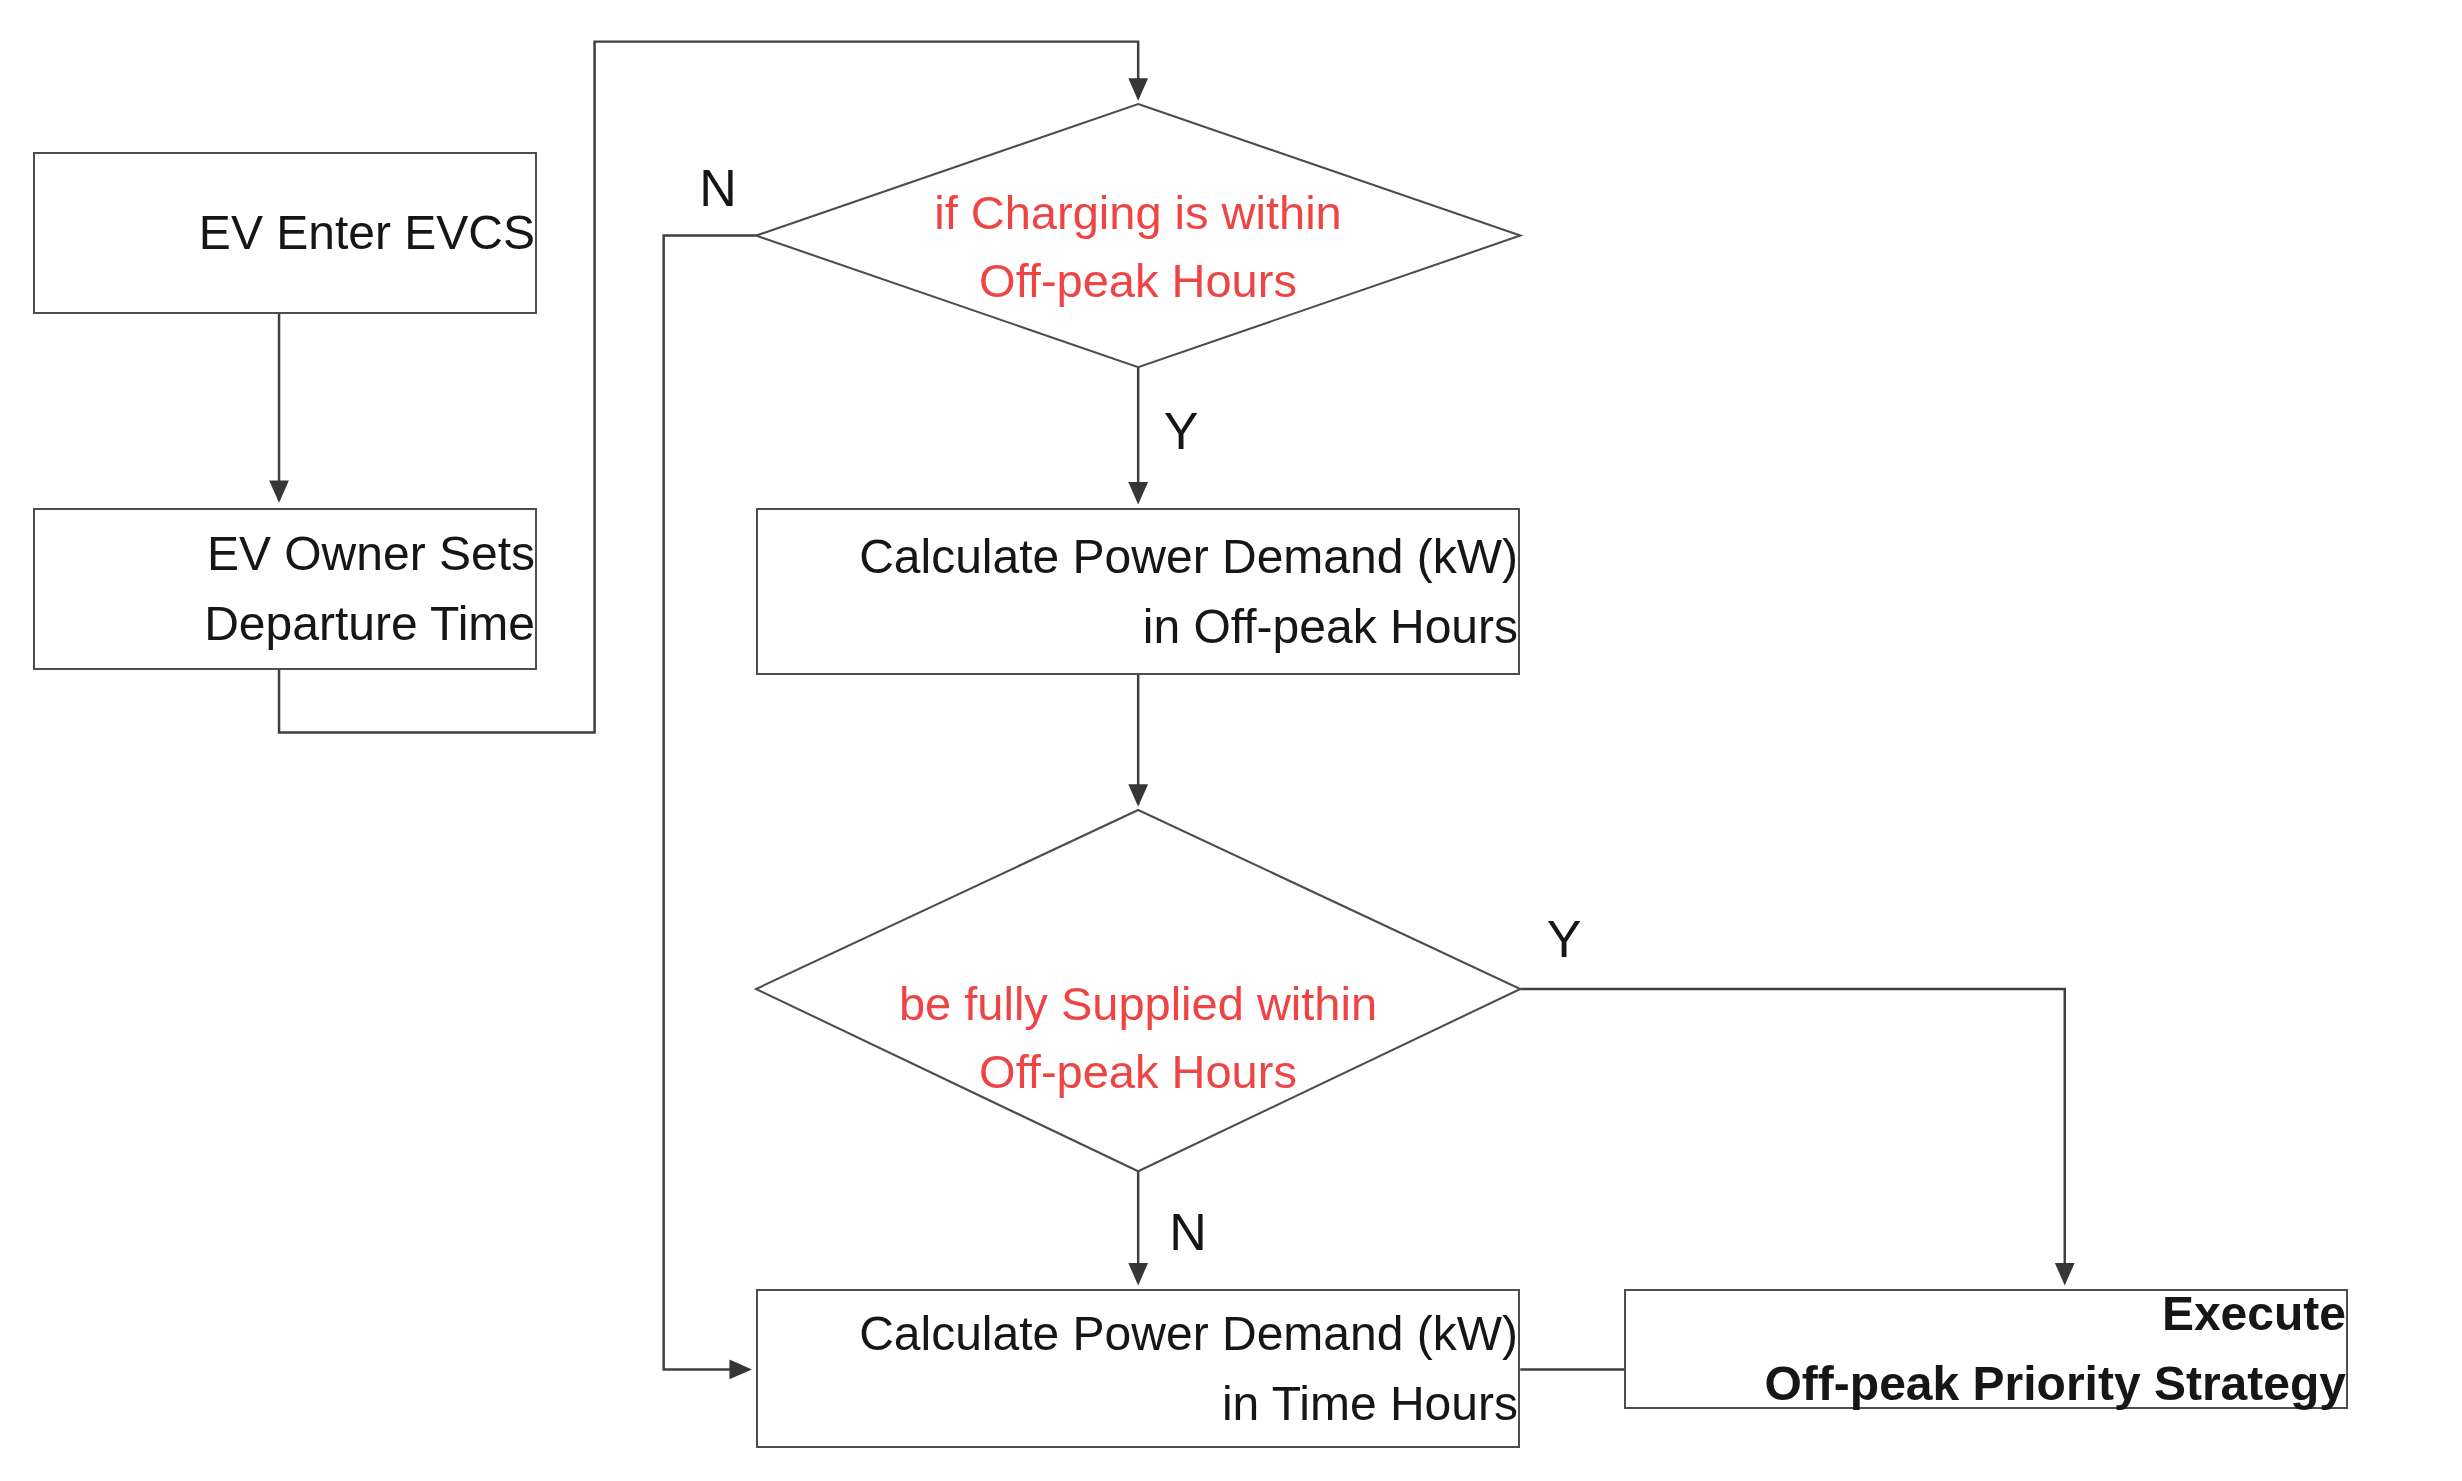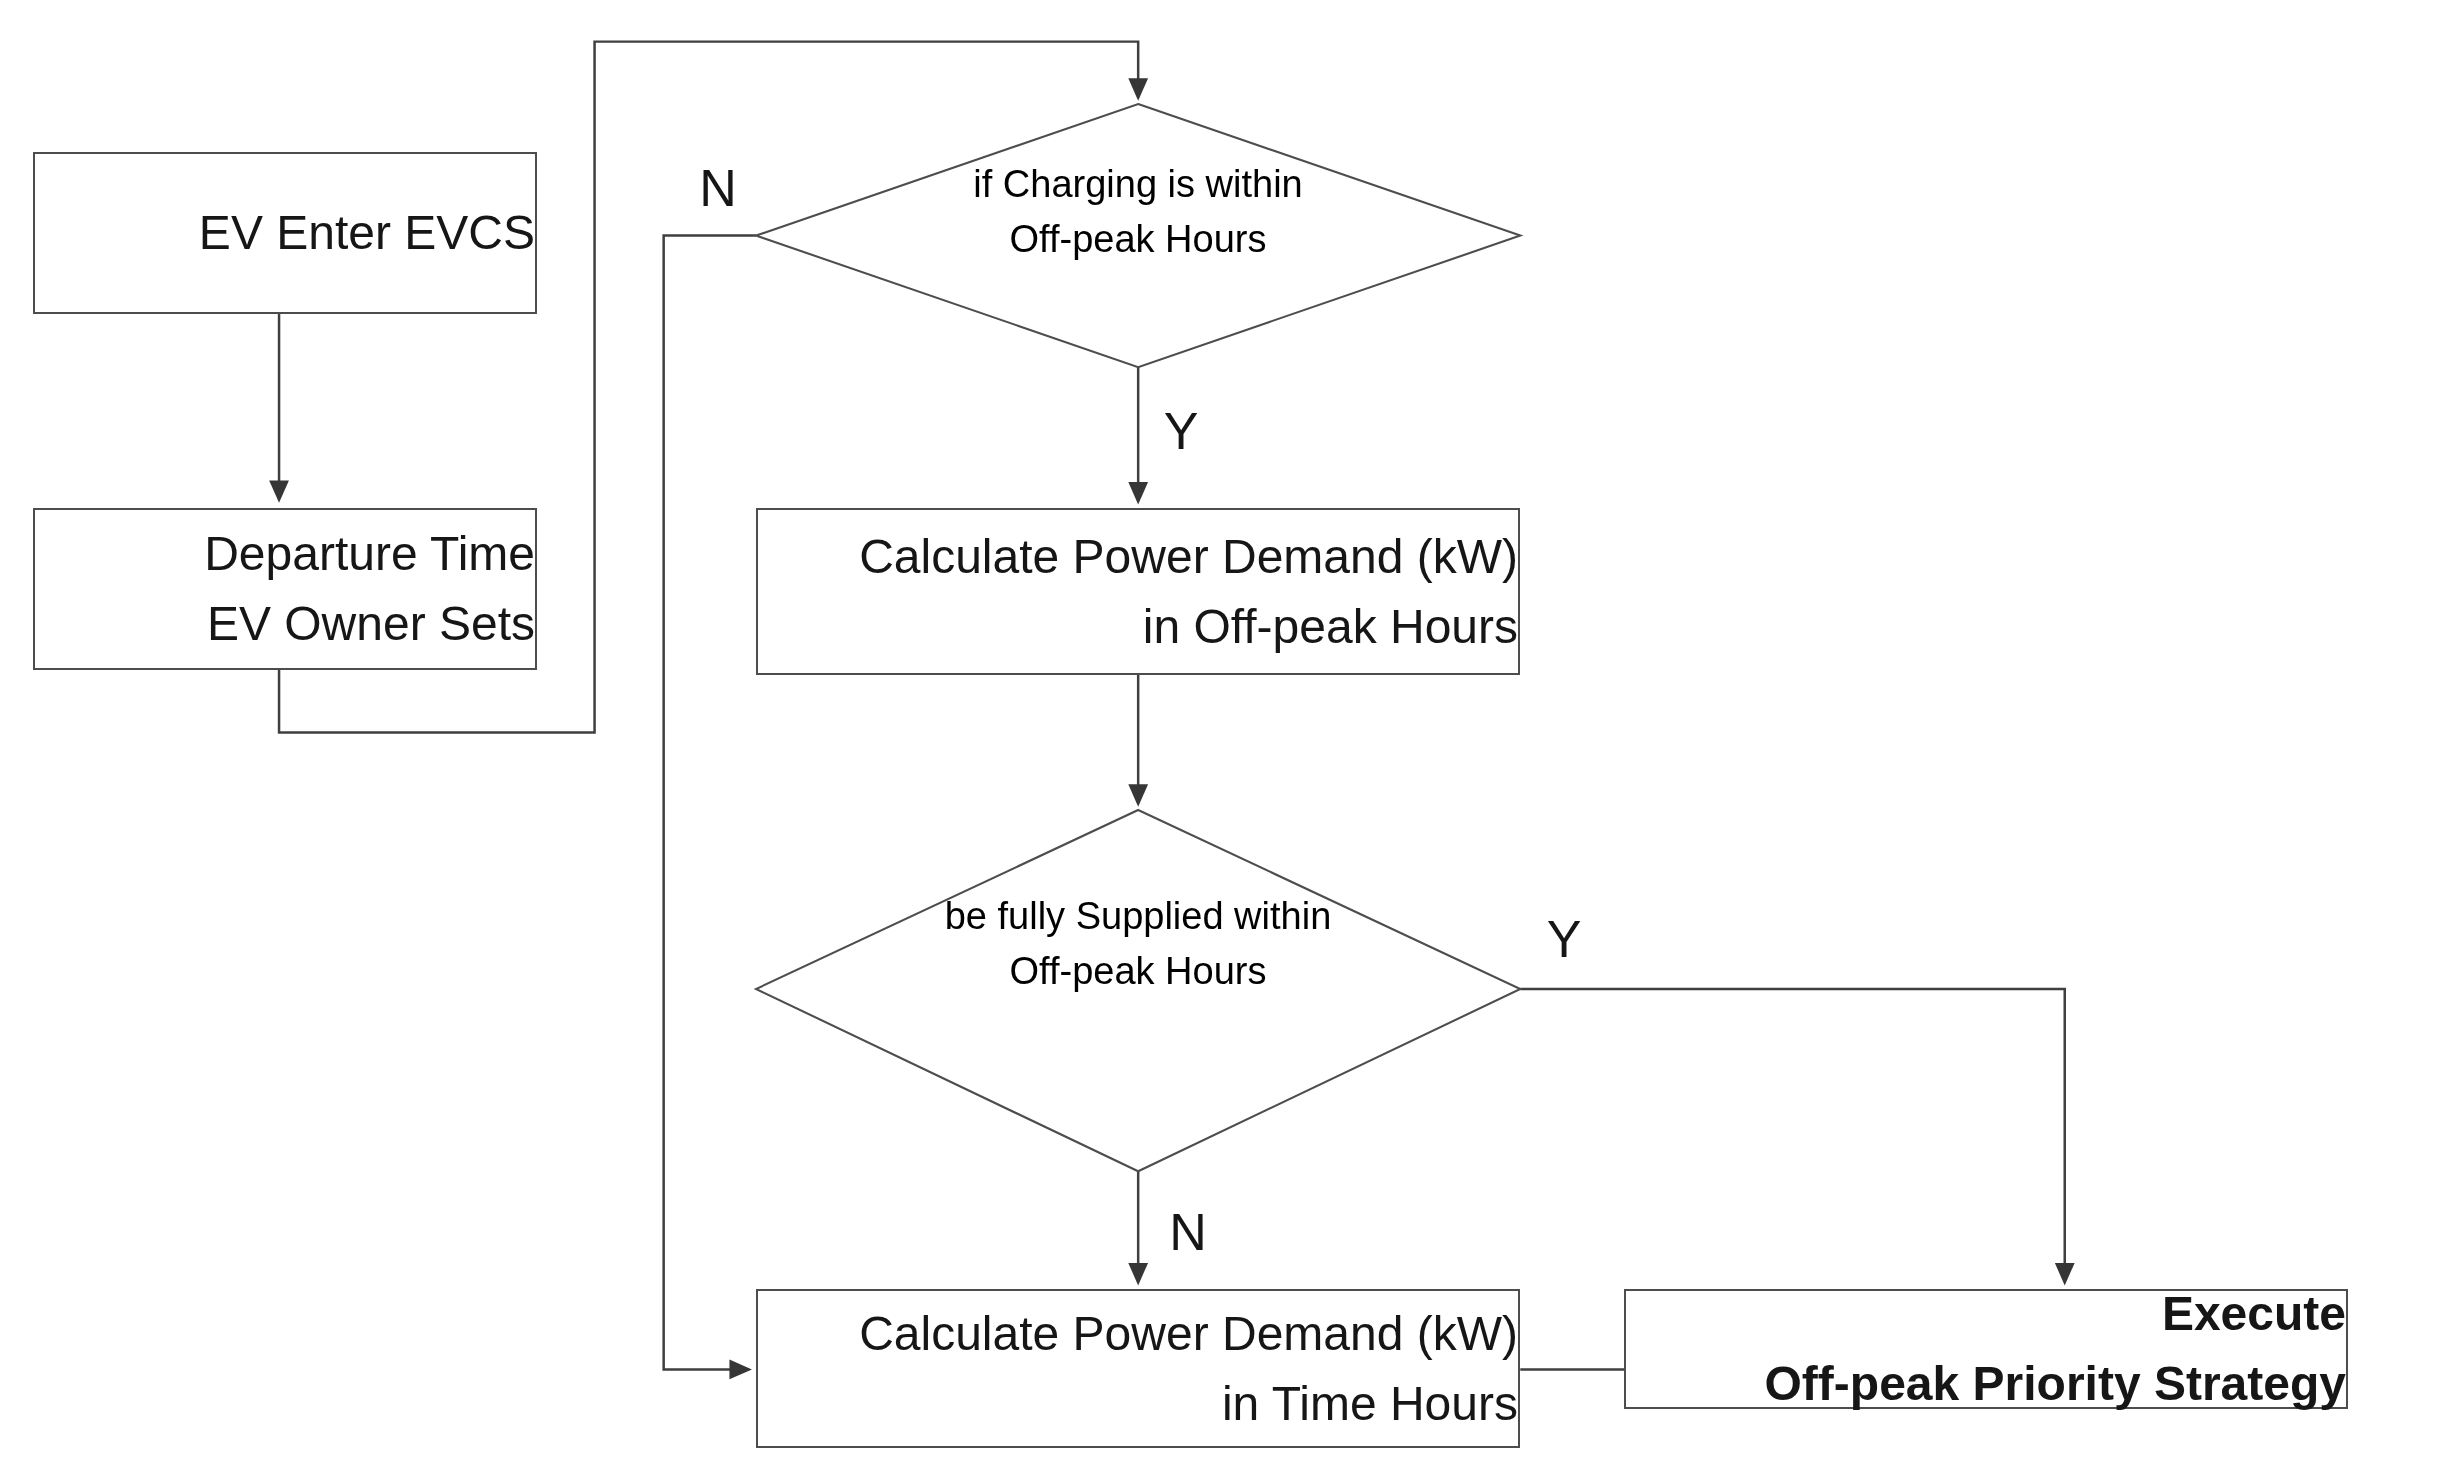--- a/index.html
+++ b/index.html
@@ -29,25 +29,25 @@
     text-align: center;
     font-size: 48px;
     line-height: 1.45;
     color: #161616;
   }
   .diamond-text {
     position: absolute;
     display: flex;
     flex-direction: column;
     align-items: center;
-    justify-content: flex-start;
+    justify-content: flex-end;
     text-align: center;
-    font-size: 38px;
+    font-size: 47px;
     line-height: 1.45;
-    color: #000000;
+    color: #ef4444;
     pointer-events: none;
   }
   .branch-label {
     position: absolute;
     font-size: 52px;
     color: #161616;
     width: 58px;
     text-align: center;
   }
   .nline { white-space: nowrap; }
@@ -75,22 +75,22 @@
 
     <polygon points="1367,125 1826,283 1367,441 908,283" fill="#ffffff" stroke="#4d4d4d" stroke-width="2.5"></polygon>
     <polygon points="1367,973 1826,1188 1367,1407 908,1188" fill="#ffffff" stroke="#4d4d4d" stroke-width="2.5"></polygon>
   </svg>
 
   <div class="node" style="left:33px; top:152px; width:504px; height:162px;">
     <div class="nline">EV Enter EVCS</div>
   </div>
 
   <div class="node" style="left:33px; top:508px; width:504px; height:162px;">
+    <div class="nline">EV Owner Sets</div>
     <div class="nline">Departure Time</div>
-    <div class="nline">EV Owner Sets</div>
   </div>
 
   <div class="node" style="left:756px; top:508px; width:764px; height:167px;">
     <div class="nline">Calculate Power Demand (kW)</div>
     <div class="nline">in Off-peak Hours</div>
   </div>
 
   <div class="node" style="left:756px; top:1289px; width:764px; height:159px;">
     <div class="nline">Calculate Power Demand (kW)</div>
     <div class="nline">in Time Hours</div>

